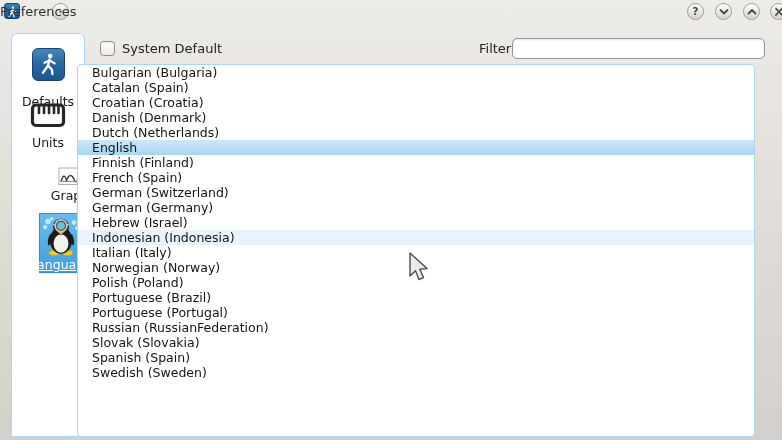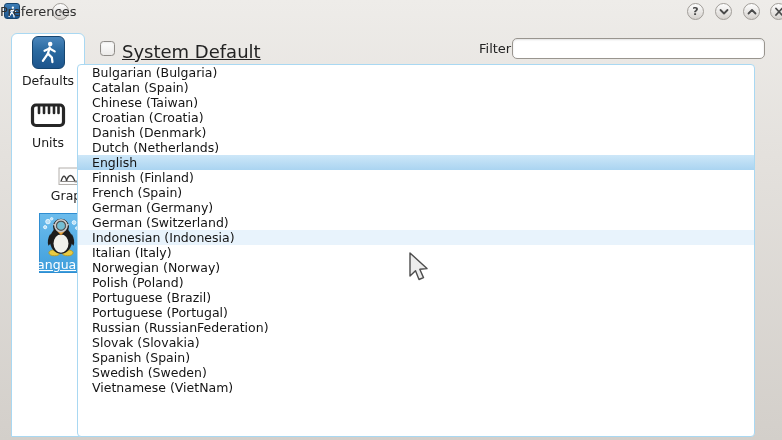--- a/index.html
+++ b/index.html
@@ -24,37 +24,37 @@
   .btn-max{left:743px;}
   .btn-close{left:770px;}
   .title{position:absolute;left:0;top:4px;width:782px;text-align:left;
     font-size:13px;color:#303030;}
   
   .sidebar{position:absolute;left:11px;top:33px;width:74px;height:404px;box-sizing:border-box;
     background:#ffffff;border:1px solid var(--frame-blue);border-radius:6px 6px 0 0;}
   .side-item{position:absolute;left:1px;right:1px;display:flex;flex-direction:column;
     align-items:center;color:#1a1a1a;font-size:12.5px;cursor:default;}
   .side-item .side-label{margin-top:4px;}
-  .item-defaults{top:2px;}
+  .item-defaults{top:14px;gap:9px;}
   .item-units{top:68px;}
   .item-units .side-label{margin-top:6px;text-align:right;}
   .item-graph{top:133px;margin-left:44px;}
   .item-graph .side-label{margin-top:2px;}
   .item-language{top:179px;height:60px;border-radius:0;box-sizing:border-box;padding-top:2px;
     background:linear-gradient(180deg,var(--accent-blue-light),var(--accent-blue));
     border:1px solid #2f8ed2;margin-left:26px;}
   .item-language .side-label{margin-top:0;color:#ffffff;text-decoration:underline;}
   .icon-box-defaults{width:33px;height:33px;border-radius:6px;box-sizing:border-box;
     background:linear-gradient(180deg,#4a86bc 0%,#2a699f 45%,#1d558d 100%);
     border:1px solid #16456f;display:flex;align-items:center;justify-content:center;}
   
   .checkbox{position:absolute;left:100px;top:41px;width:15px;height:15px;box-sizing:border-box;
     border:1px solid #8f8c88;border-radius:3.5px;
     background:linear-gradient(180deg,#fefefe,#ecebe9);box-shadow:inset 0 1px 2px rgba(0,0,0,.08);}
-  .cb-label{position:absolute;left:122px;top:41px;font-size:18px;color:#232323;text-decoration:underline;}
+  .cb-label{position:absolute;left:122px;top:41px;font-size:13px;color:#232323;}
   .filter-label{position:absolute;left:479px;top:41px;font-size:13px;color:#232323;}
   .filter-input{position:absolute;left:512px;top:38px;width:253px;height:21px;box-sizing:border-box;
     border:1px solid #99958f;border-radius:5px;background:#ffffff;
     box-shadow:inset 0 1px 2px rgba(0,0,0,.12);font:12.5px "DejaVu Sans","Liberation Sans",sans-serif;
     padding:0 6px;color:#222;outline:none;}
   
   .lang-list{position:absolute;left:77px;top:64px;width:678px;height:373px;box-sizing:border-box;
     background:#ffffff;border:1px solid var(--frame-blue);border-radius:4px;
     padding-top:0;overflow:hidden;}
   .lang-row{height:15px;line-height:15px;padding-left:14px;font-size:12.5px;color:#141414;
@@ -178,39 +178,39 @@
   <div class="cb-label">System Default</div>
   <div class="filter-label">Filter</div>
   <input class="filter-input" type="text" value="" style="">
 
   <div class="lang-list">
 
       <div class="lang-row">Bulgarian (Bulgaria)</div>
 
       <div class="lang-row">Catalan (Spain)</div>
 
-      <div class="lang-row">Chinese (Taiwan)</div>
 
       <div class="lang-row">Croatian (Croatia)</div>
 
       <div class="lang-row">Danish (Denmark)</div>
 
       <div class="lang-row">Dutch (Netherlands)</div>
 
       <div class="lang-row selected">English</div>
 
 
       <div class="lang-row">Finnish (Finland)</div>
 
       <div class="lang-row">French (Spain)</div>
 
+      <div class="lang-row">German (Switzerland)</div>
+
       <div class="lang-row">German (Germany)</div>
 
-      <div class="lang-row">German (Switzerland)</div>
-
+      <div class="lang-row">Hebrew (Israel)</div>
 
       <div class="lang-row hovered">Indonesian (Indonesia)</div>
 
       <div class="lang-row">Italian (Italy)</div>
 
       <div class="lang-row">Norwegian (Norway)</div>
 
       <div class="lang-row">Polish (Poland)</div>
 
       <div class="lang-row">Portuguese (Brazil)</div>
@@ -218,20 +218,19 @@
       <div class="lang-row">Portuguese (Portugal)</div>
 
       <div class="lang-row">Russian (RussianFederation)</div>
 
       <div class="lang-row">Slovak (Slovakia)</div>
 
       <div class="lang-row">Spanish (Spain)</div>
 
       <div class="lang-row">Swedish (Sweden)</div>
 
-      <div class="lang-row">Vietnamese (VietNam)</div>
     </div>
 
   <svg class="cursor" width="20" height="31" viewBox="0 0 20 31">
     <path d="M2,1 L2,24 L7.5,18.8 L11,27.5 L15.5,25.6 L11.8,17.3 L19,16.6 Z" fill="#ececec" stroke="#4d4d4d" stroke-width="1.4" stroke-linejoin="round"></path>
   </svg>
 
 </div>
 
 </body></html>

